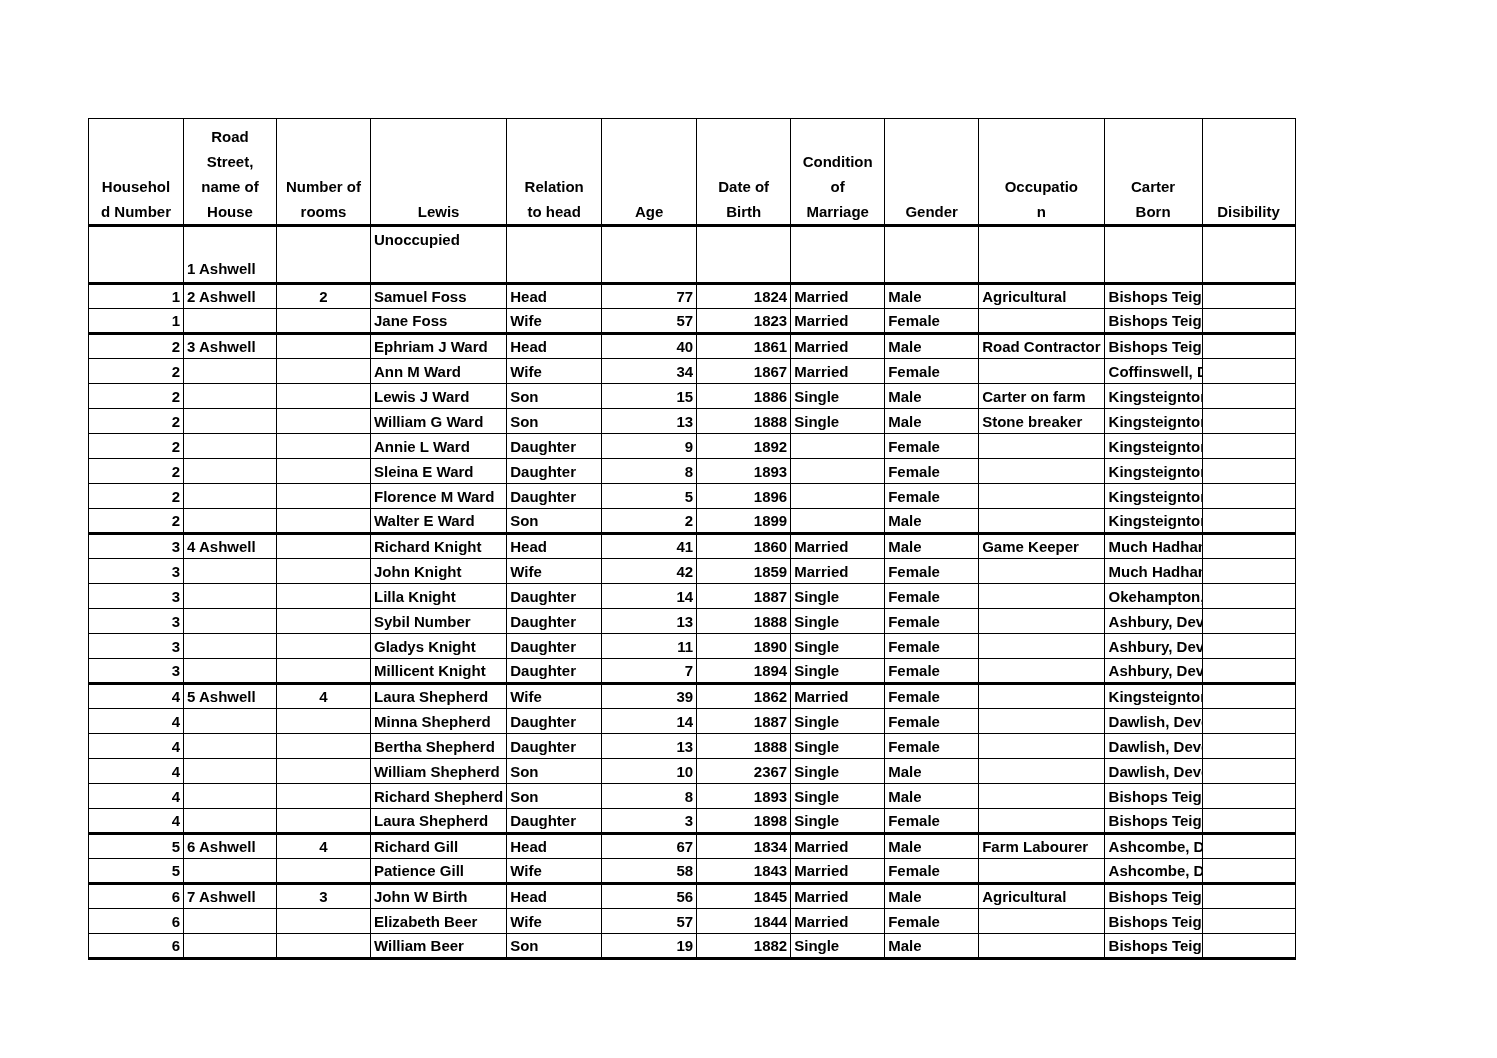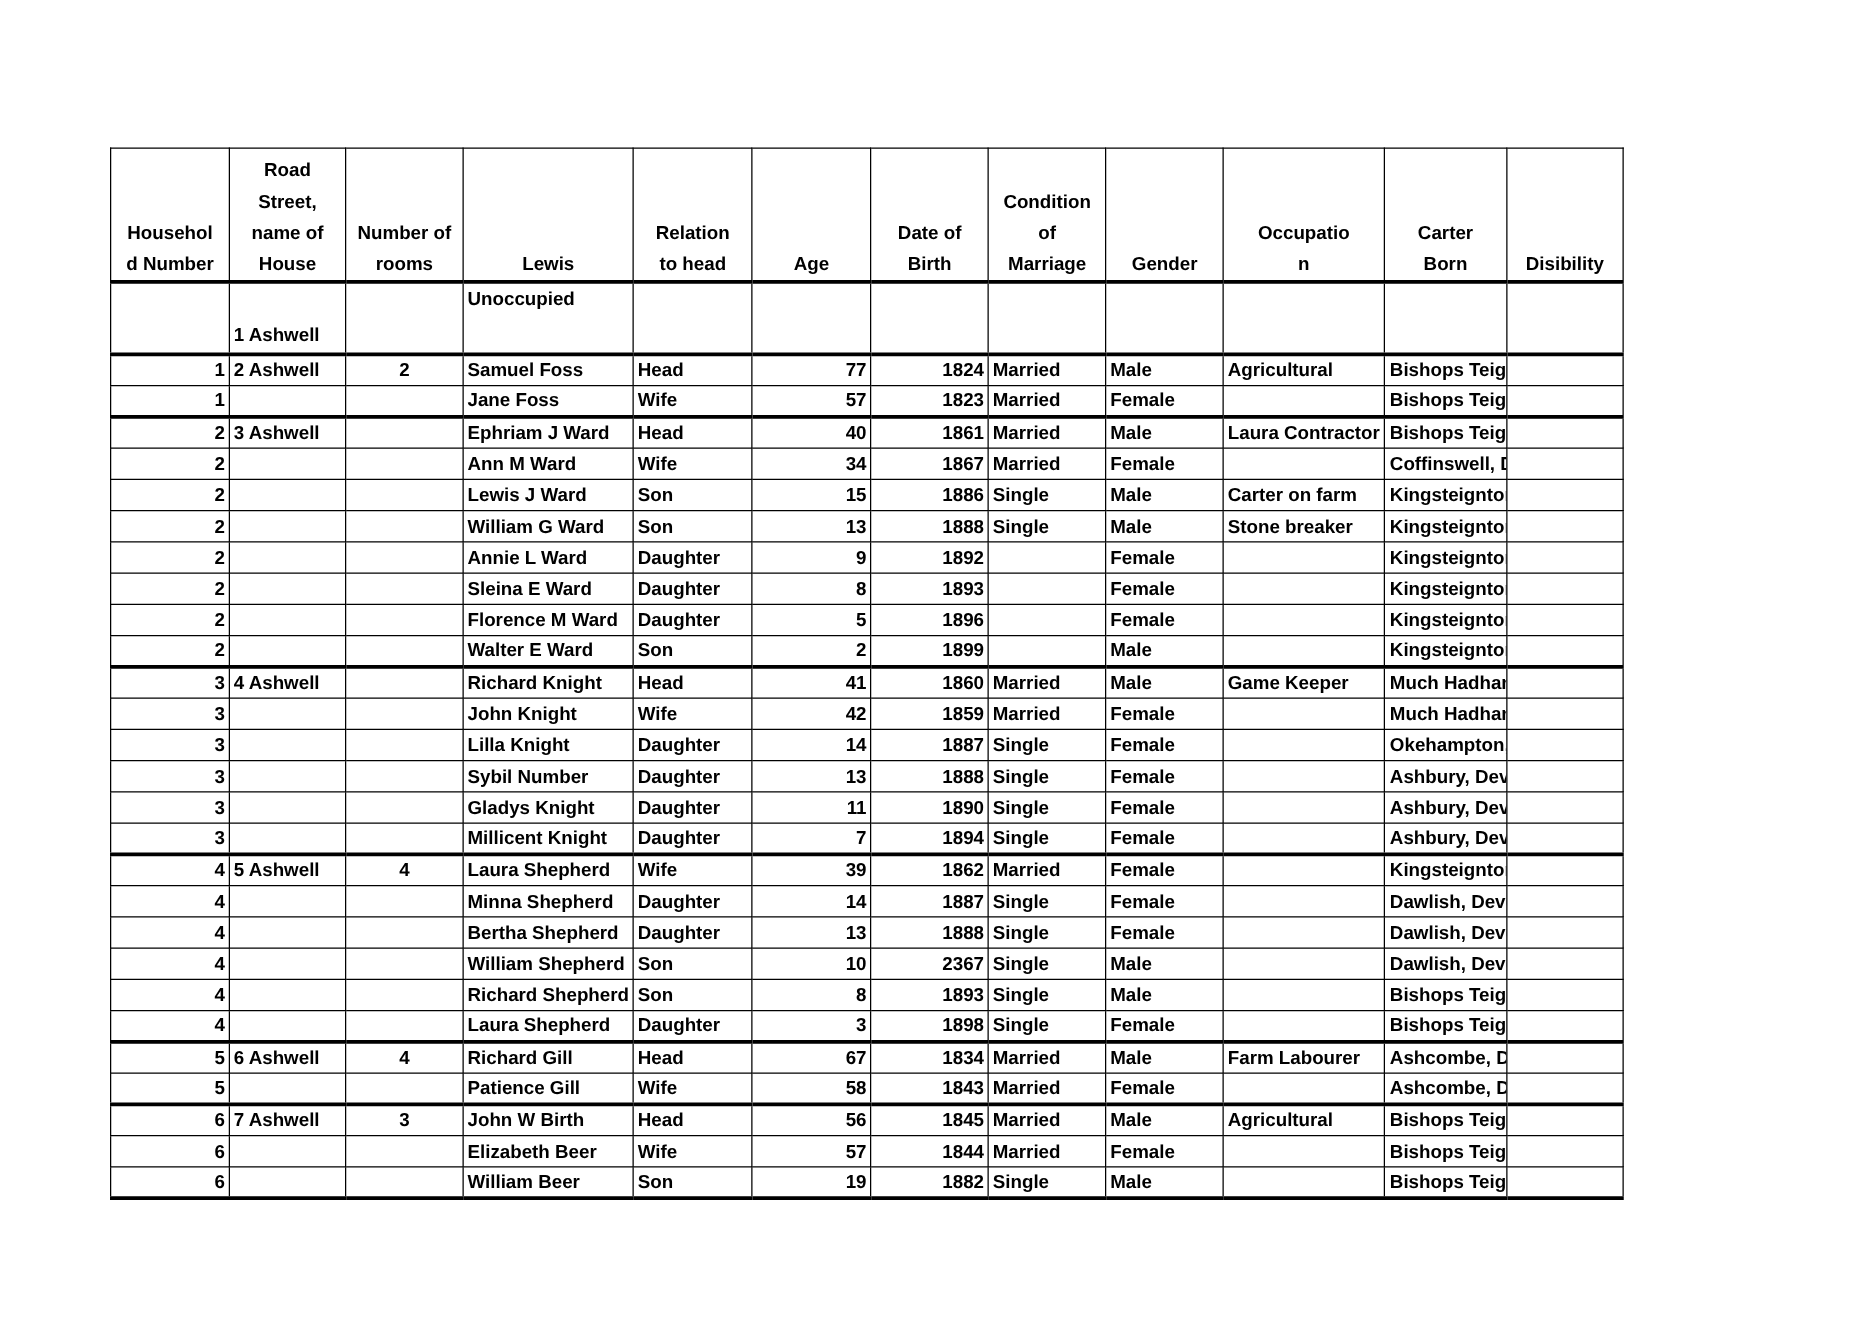--- a/index.html
+++ b/index.html
@@ -251,21 +251,21 @@
         <tr class="group-start">
           <td class="num">2</td>
           <td class="lft">3 Ashwell</td>
           <td class="ctr"></td>
           <td class="lft">Ephriam J Ward</td>
           <td class="lft">Head</td>
           <td class="num">40</td>
           <td class="num">1861</td>
           <td class="lft">Married</td>
           <td class="lft">Male</td>
-          <td class="lft">Laura Contractor</td>
+          <td class="lft">Road Contractor</td>
           <td class="lft where">
             <span class="overflow-text">Bishops Teignton, Devon, England</span>
           </td>
           <td class="lft"></td>
         </tr>
         <tr>
           <td class="num">2</td>
           <td class="lft"></td>
           <td class="ctr"></td>
           <td class="lft">Ann M Ward</td>

